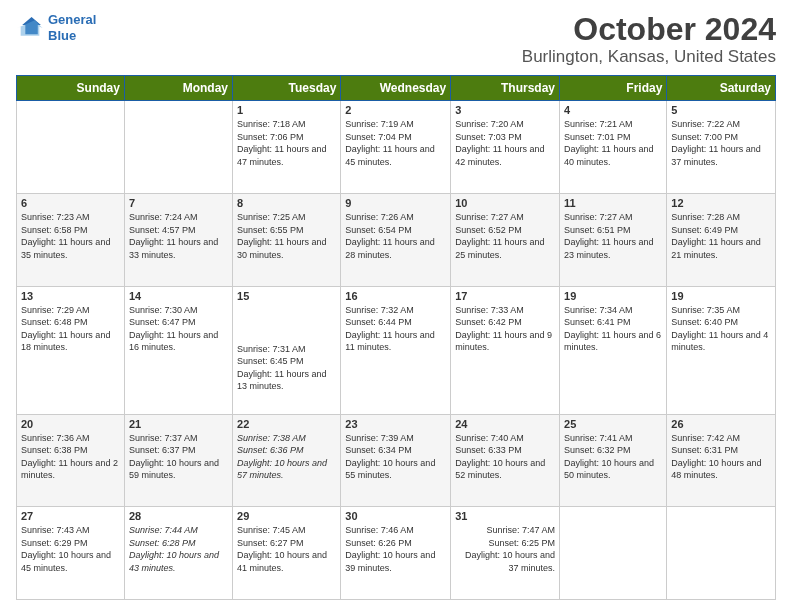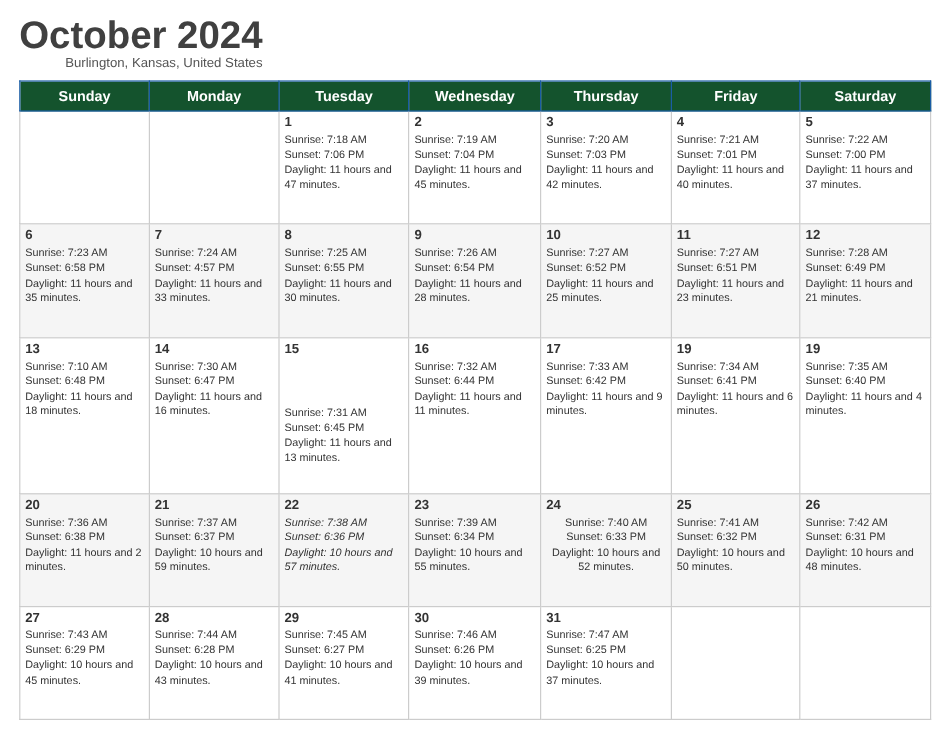--- a/index.html
+++ b/index.html
@@ -44,35 +44,35 @@
     .title-block {
       text-align: right;
     }
     .month-title {
       font-size: 32px;
       font-weight: bold;
       color: #404040;
       line-height: 1.1;
     }
     .location {
-      font-size: 11px;
+      font-size: 17px;
       color: #555;
     }
     .calendar {
       width: 100%;
       border-collapse: collapse;
       flex: 1;
     }
     .calendar th {
-      background: #14532d;
+      background: #4d7c0f;
       color: #fff;
       font-size: 12px;
       font-weight: bold;
       padding: 5px 4px;
-      text-align: center;
+      text-align: right;
       border: 1px solid #1a5da5;
     }
     .calendar td {
       border: 1px solid #ccc;
       vertical-align: top;
       padding: 3px 4px;
       font-size: 9.5px;
       color: #333;
       width: 113px;
       height: 80px;
@@ -94,20 +94,31 @@
     }
     .empty-cell {
       background: #fff !important;
     }
   </style>
 </head>
 <body>
 
 <div class="page">
   <div class="header">
+    <div class="logo">
+      <svg class="logo-icon" viewBox="0 0 36 36">
+        <rect x="0" y="0" width="36" height="36" fill="white"></rect>
+        <polygon points="20,4 32,14 28,14 28,26 12,26 12,14 8,14" fill="#2a6db5"></polygon>
+        <polygon points="24,8 34,18 30,16 30,28 6,28 6,16 2,18" fill="#5ba3d9" opacity="0.5"></polygon>
+      </svg>
+      <div class="logo-text">
+        <div><span>General</span></div>
+        <div><span style="color:#2a6db5">Blue</span></div>
+      </div>
+    </div>
     <div class="title-block">
       <div class="month-title">October 2024</div>
       <div class="location">Burlington, Kansas, United States</div>
     </div>
   </div>
 
   <table class="calendar">
     <thead>
       <tr>
       <th>Sunday</th>
@@ -194,21 +205,21 @@
           <td>
             <span class="day-number">12</span>
             <div class="day-info" style="white-space: pre-line;">Sunrise: 7:28 AM
 Sunset: 6:49 PM
 Daylight: 11 hours and 21 minutes.</div>
           </td>
         </tr>
         <tr>
           <td>
             <span class="day-number">13</span>
-            <div class="day-info" style="white-space: pre-line;">Sunrise: 7:10 AM
+            <div class="day-info" style="white-space: pre-line;">Sunrise: 7:29 AM
 Sunset: 6:48 PM
 Daylight: 11 hours and 18 minutes.</div>
           </td>
           <td>
             <span class="day-number">14</span>
             <div class="day-info" style="white-space: pre-line;">Sunrise: 7:30 AM
 Sunset: 6:47 PM
 Daylight: 11 hours and 16 minutes.</div>
           </td>
           <td>
@@ -262,21 +273,21 @@
 Daylight: 10 hours and 57 minutes.</div>
           </td>
           <td>
             <span class="day-number">23</span>
             <div class="day-info" style="white-space: pre-line;">Sunrise: 7:39 AM
 Sunset: 6:34 PM
 Daylight: 10 hours and 55 minutes.</div>
           </td>
           <td>
             <span class="day-number">24</span>
-            <div class="day-info" style="white-space: pre-line; text-align: center;">Sunrise: 7:40 AM
+            <div class="day-info" style="white-space: pre-line;">Sunrise: 7:40 AM
 Sunset: 6:33 PM
 Daylight: 10 hours and 52 minutes.</div>
           </td>
           <td>
             <span class="day-number">25</span>
             <div class="day-info" style="white-space: pre-line;">Sunrise: 7:41 AM
 Sunset: 6:32 PM
 Daylight: 10 hours and 50 minutes.</div>
           </td>
           <td>
@@ -288,39 +299,39 @@
         </tr>
         <tr>
           <td>
             <span class="day-number">27</span>
             <div class="day-info" style="white-space: pre-line;">Sunrise: 7:43 AM
 Sunset: 6:29 PM
 Daylight: 10 hours and 45 minutes.</div>
           </td>
           <td>
             <span class="day-number">28</span>
-            <div class="day-info" style="white-space: pre-line;">Sunrise: 7:44 AM
+            <div class="day-info" style="white-space: pre-line; font-style: italic;">Sunrise: 7:44 AM
 Sunset: 6:28 PM
 Daylight: 10 hours and 43 minutes.</div>
           </td>
           <td>
             <span class="day-number">29</span>
             <div class="day-info" style="white-space: pre-line;">Sunrise: 7:45 AM
 Sunset: 6:27 PM
 Daylight: 10 hours and 41 minutes.</div>
           </td>
           <td>
             <span class="day-number">30</span>
             <div class="day-info" style="white-space: pre-line;">Sunrise: 7:46 AM
 Sunset: 6:26 PM
 Daylight: 10 hours and 39 minutes.</div>
           </td>
           <td>
             <span class="day-number">31</span>
-            <div class="day-info" style="white-space: pre-line;">Sunrise: 7:47 AM
+            <div class="day-info" style="white-space: pre-line; text-align: right;">Sunrise: 7:47 AM
 Sunset: 6:25 PM
 Daylight: 10 hours and 37 minutes.</div>
           </td>
           <td class="empty-cell"></td>
           <td class="empty-cell"></td>
         </tr>
       </tbody>
   </table>
 </div>
 

